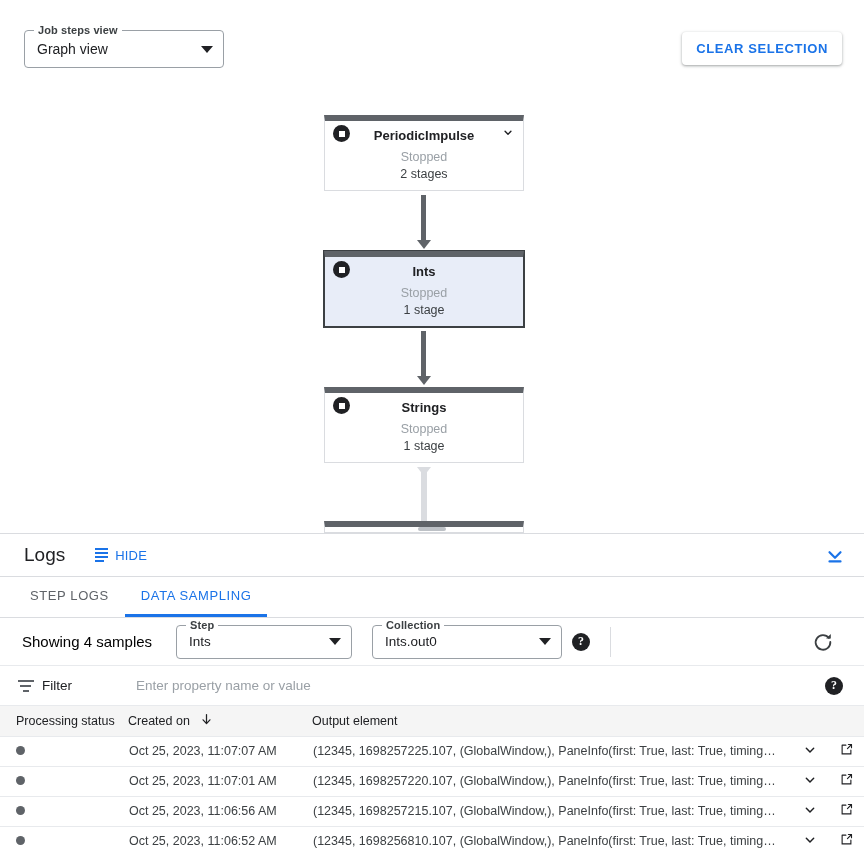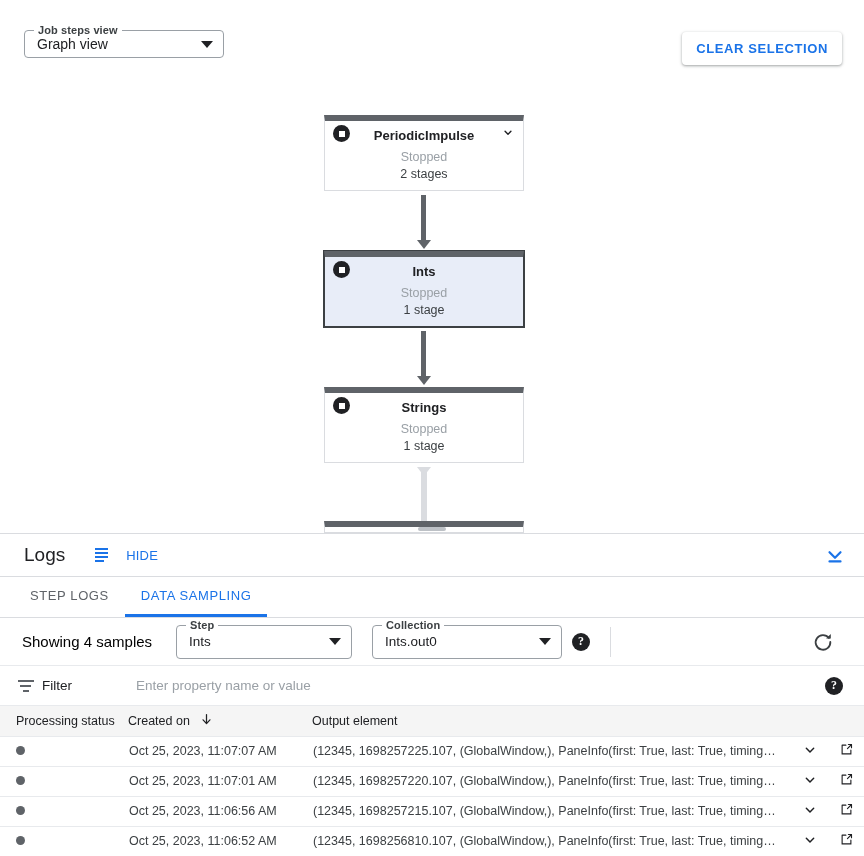--- a/index.html
+++ b/index.html
@@ -21,21 +21,21 @@
     overflow: hidden;
     flex: none;
   }
   .toolbar-row {
     position: absolute; top: 0; left: 0; right: 0; height: 96px;
   }
   
   .mdc-select {
     position: absolute;
     left: 24px; top: 30px;
-    width: 200px; height: 28px;
+    width: 200px; height: 38px;
     border: 1px solid #9aa0a6;
     border-radius: 4px;
     background: #fff;
     display: flex; align-items: center;
     padding: 0 10px 0 12px;
     cursor: pointer;
   }
   .mdc-select .sel-value {
     font-size: 14px; color: #202124; flex: 1; line-height: 1;
   }
@@ -163,21 +163,21 @@
   }
   .logs-header {
     position: relative;
     height: 43px;
     display: flex; align-items: center;
     padding: 0 16px 0 24px;
     border-bottom: 1px solid #dadce0;
   }
   .logs-title { font-size: 19px; color: #202124; }
   .hide-link {
-    display: flex; align-items: center; gap: 18px;
+    display: flex; align-items: center; gap: 7px;
     margin-left: 30px;
     color: #1a73e8;
     font-size: 13px;
     letter-spacing: .2px;
     cursor: pointer;
   }
   .hide-link .subject-icon { display: flex; flex-direction: column; gap: 2px; width: 13px; }
   .hide-link .subject-icon span { display: block; height: 2px; background: #1a73e8; }
   .hide-link .subject-icon span:nth-child(1){ width: 13px; }
   .hide-link .subject-icon span:nth-child(2){ width: 13px; }

